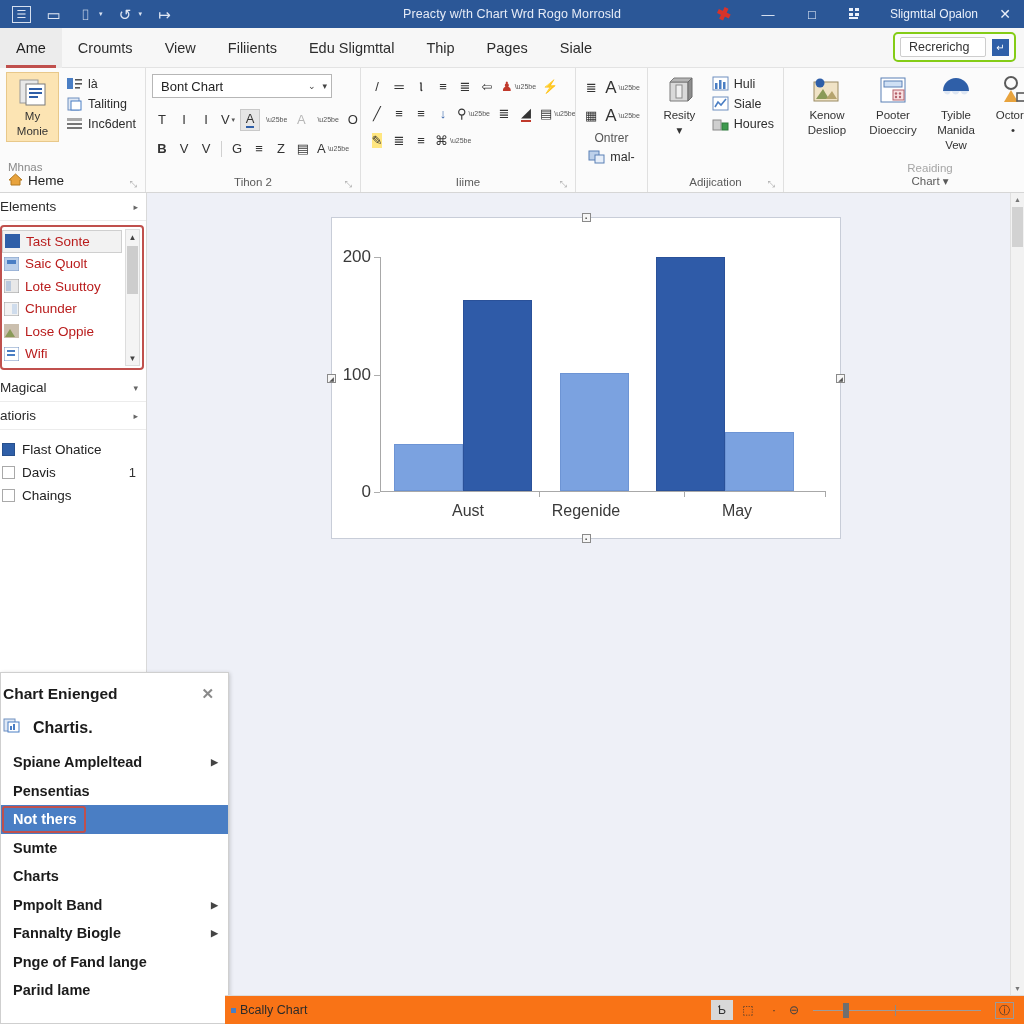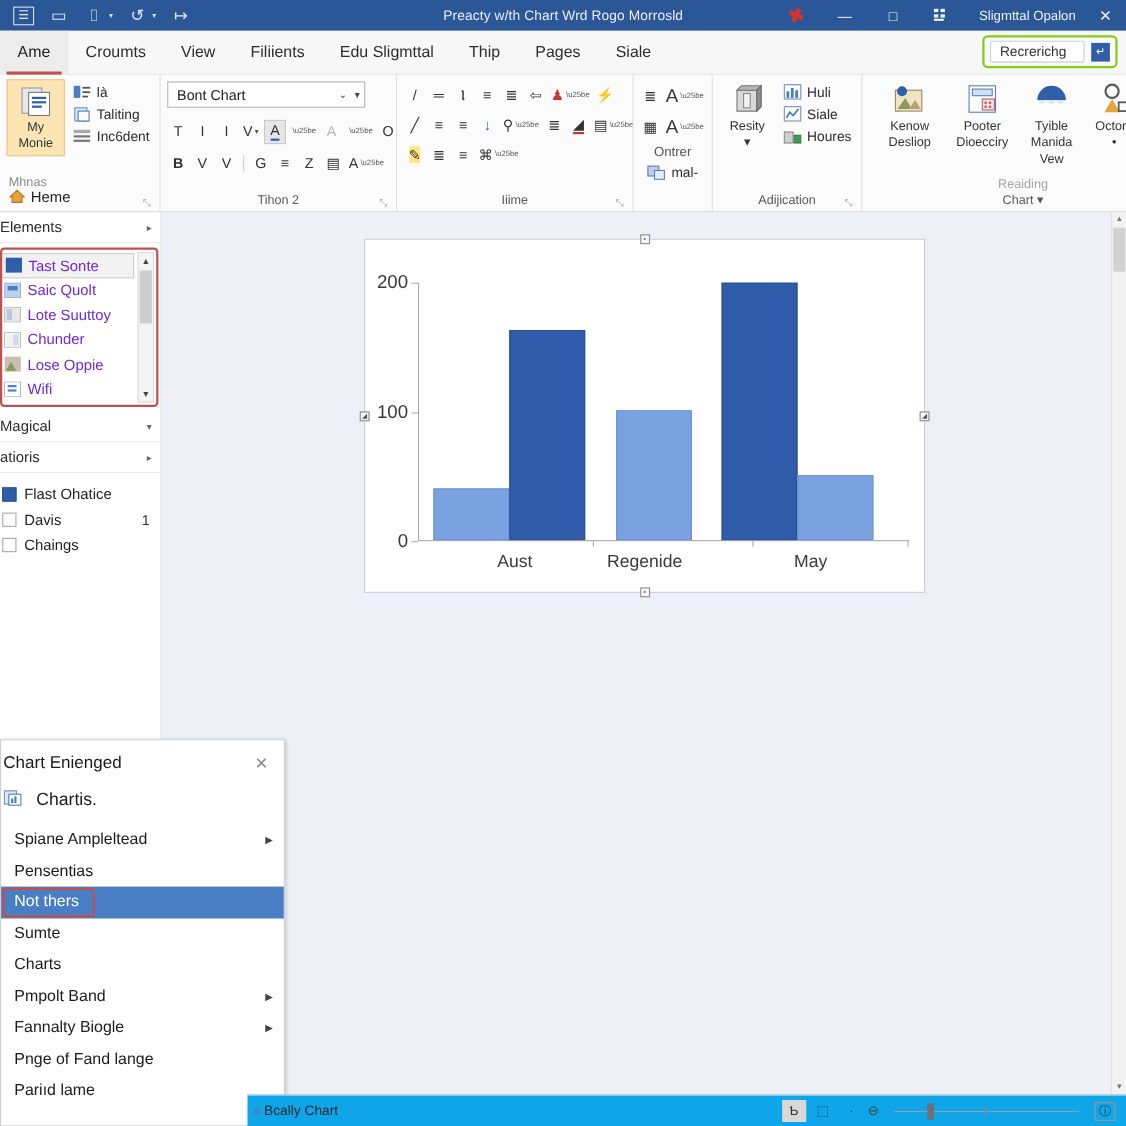--- a/index.html
+++ b/index.html
@@ -130,21 +130,21 @@
   }
   .lp-arrow { font-size: 9px; color: #666; }
   .lp-listwrap {
     position: relative; margin: 4px 2px 4px 0;
     border: 2px solid #c0504d; border-radius: 4px; padding: 3px 0;
     height: 145px;
   }
   .lp-list { height: 100%; overflow: hidden; padding-right: 20px; }
   .lp-item {
     display: flex; align-items: center; gap: 6px; height: 22.5px;
-    padding-left: 2px; font-size: 13.5px; color: #6d28d9; white-space: nowrap;
+    padding-left: 2px; font-size: 13.5px; color: #b91c1c; white-space: nowrap;
   }
   .lp-item.sel { background: #f2f2f2; border: 1px solid #cfcfcf; }
   .lp-thumb { width: 15px; height: 14px; flex: 0 0 15px; }
   .lp-scroll {
     position: absolute; right: 2px; top: 2px; bottom: 2px; width: 15px;
     background: #f4f4f4; border: 1px solid #ddd;
     display: flex; flex-direction: column; justify-content: space-between;
   }
   .lp-sbtn { height: 14px; display: flex; align-items: center; justify-content: center; font-size: 8px; color: #444; }
   .lp-thumbbar { position: absolute; top: 16px; left: 1px; right: 1px; height: 48px; background: #cdcdcd; }
@@ -198,23 +198,24 @@
     position: absolute; text-align: center; font-size: 16px; color: #3a3a3a;
     transform: translateX(-50%); white-space: nowrap;
   }
   .bar { position: absolute; bottom: 0; }
   .bar.light { background: #7ba2e0; border: 1px solid #6d94d4; }
   .bar.dark  { background: #2f5ba8; border: 1px solid #2a5199; }
   .axisline { position: absolute; background: #a8a8a8; }
 
   
   .ctxmenu {
-    position: absolute; left: 0; top: 672px; width: 259px; height: 352px;
+    position: absolute; left: 0; top: 672px; width: 229px; height: 352px;
     background: #ffffff; border: 1px solid #cfcfcf;
     box-shadow: 1px 1px 4px rgba(0,0,0,.18);
+    font-weight: bold;
   }
   .ctx-head {
     display: flex; align-items: center; justify-content: space-between;
     padding: 12px 12px 10px 0; font-size: 15.5px; color: #1b1b1b;
   }
   .ctx-close { font-size: 15px; color: #8a8a8a; padding-right: 2px; }
   .ctx-first {
     display: flex; align-items: center; gap: 12px; padding: 4px 0 10px 2px;
     font-size: 16px; color: #1b1b1b;
   }
@@ -226,21 +227,21 @@
   .ctx-item.hi { background: #4a7ec4; color: #fff; }
   .ctx-item.hi .ctx-hibox {
     position: absolute; left: 1px; top: 1px; width: 84px; bottom: 1px;
     border: 2px solid #c0504d; border-radius: 3px;
   }
   .ctx-sub { margin-left: auto; font-size: 9px; color: #444; }
 
   
   .statusbar {
     position: absolute; left: 225px; bottom: 0; right: 0; height: 29px;
-    background: #0ea5e9; border-top: 1px solid #dcdcdc;
+    background: #f97316; border-top: 1px solid #dcdcdc;
     display: flex; align-items: center; font-size: 12.5px; color: #2b2b2b; justify-content: center;
   }
   .sb-left { padding-left: 6px; display: flex; align-items: center; gap: 4px; }
   .sb-right { margin-left: auto; display: flex; align-items: center; gap: 4px; padding-right: 10px; }
   .sb-vbtn {
     width: 22px; height: 20px; display: flex; align-items: center;
     justify-content: center; font-size: 12px; color: #333;
   }
   .sb-vbtn.act { background: #d8d8d8; }
   .zoom-track { width: 168px; height: 1px; background: #9c9c9c; position: relative; margin: 0 10px; }

